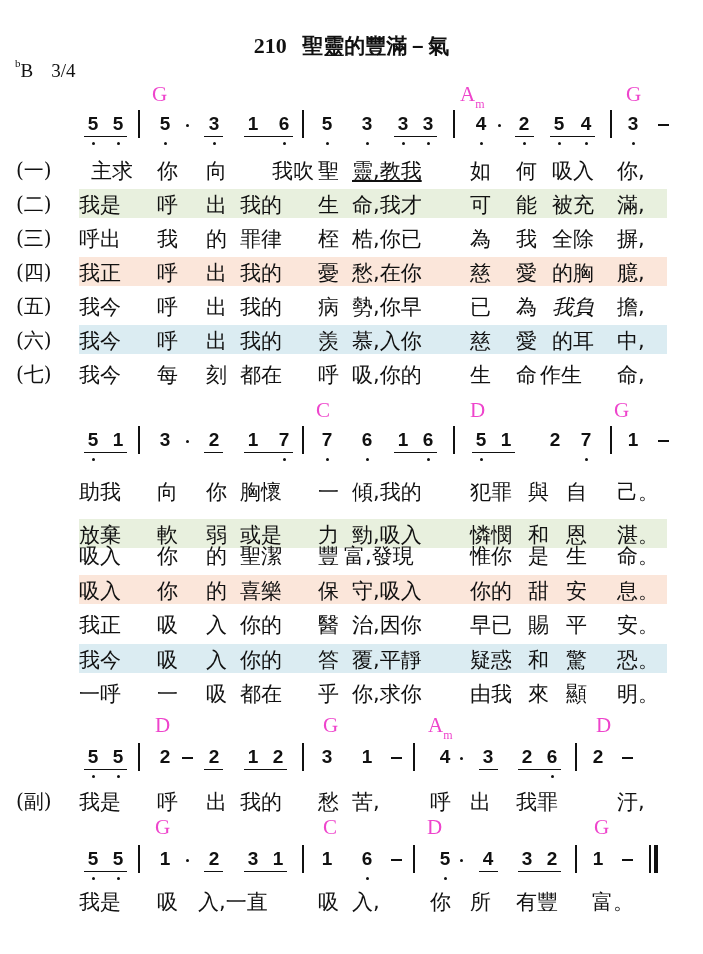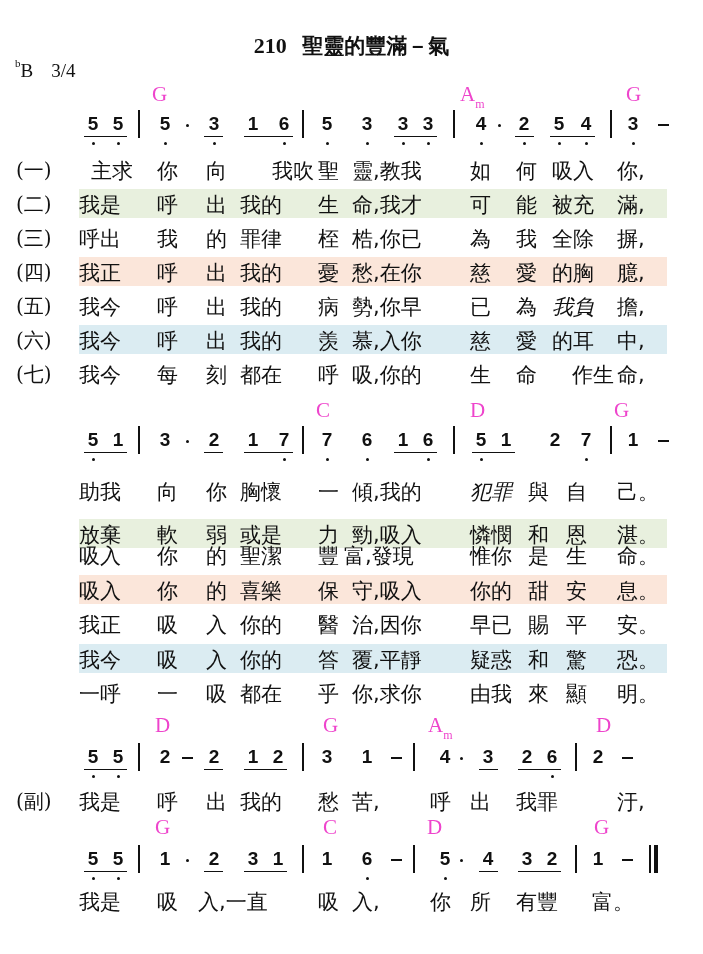--- a/index.html
+++ b/index.html
@@ -168,21 +168,21 @@
     <div class="dbl" style="left: 654px; top: 845px;"></div>
   </div>
 <div id="lyrics">
     <div class="lyric-row" style="top: 155px;">
       <div class="lyric-label">(一)</div>
       <div class="lyric-seg" style="left: 91px;">主求</div>
       <div class="lyric-seg" style="left: 157px;">你</div>
       <div class="lyric-seg" style="left: 206px;">向</div>
       <div class="lyric-seg" style="left: 240px; margin-left: 32px;">我吹</div>
       <div class="lyric-seg" style="left: 318px;">聖</div>
-      <div class="lyric-seg" style="left: 352px;">靈,教我</div>
+      <div class="lyric-seg" style="left: 352px; text-decoration: underline;">靈,教我</div>
       <div class="lyric-seg" style="left: 470px;">如</div>
       <div class="lyric-seg" style="left: 516px;">何</div>
       <div class="lyric-seg" style="left: 552px;">吸入</div>
       <div class="lyric-seg" style="left: 617px;">你,</div>
     </div>
     <div class="lyric-row" style="top: 189px;">
       <div class="lyric-band" style="background: rgb(232, 240, 222);"></div>
       <div class="lyric-label">(二)</div>
       <div class="lyric-seg" style="left: 79px;">我是</div>
       <div class="lyric-seg" style="left: 157px;">呼</div>
@@ -252,31 +252,31 @@
     <div class="lyric-row" style="top: 359px;">
       <div class="lyric-label">(七)</div>
       <div class="lyric-seg" style="left: 79px;">我今</div>
       <div class="lyric-seg" style="left: 157px;">每</div>
       <div class="lyric-seg" style="left: 206px;">刻</div>
       <div class="lyric-seg" style="left: 240px;">都在</div>
       <div class="lyric-seg" style="left: 318px;">呼</div>
       <div class="lyric-seg" style="left: 352px;">吸,你的</div>
       <div class="lyric-seg" style="left: 470px;">生</div>
       <div class="lyric-seg" style="left: 516px;">命</div>
-      <div class="lyric-seg" style="left: 572px;">作生</div>
+      <div class="lyric-seg" style="left: 540px;">作生</div>
       <div class="lyric-seg" style="left: 617px;">命,</div>
     </div>
     <div class="lyric-row" style="top: 476px;">
       <div class="lyric-seg" style="left: 79px;">助我</div>
       <div class="lyric-seg" style="left: 157px;">向</div>
       <div class="lyric-seg" style="left: 206px;">你</div>
       <div class="lyric-seg" style="left: 240px;">胸懷</div>
       <div class="lyric-seg" style="left: 318px;">一</div>
       <div class="lyric-seg" style="left: 352px;">傾,我的</div>
-      <div class="lyric-seg" style="left: 470px; font-style: italic;">犯罪</div>
+      <div class="lyric-seg" style="left: 470px;">犯罪</div>
       <div class="lyric-seg" style="left: 528px;">與</div>
       <div class="lyric-seg" style="left: 566px;">自</div>
       <div class="lyric-seg" style="left: 617px;">己。</div>
     </div>
     <div class="lyric-row" style="top: 519px;">
       <div class="lyric-band" style="background: rgb(232, 240, 222);"></div>
       <div class="lyric-seg" style="left: 79px;">放棄</div>
       <div class="lyric-seg" style="left: 157px;">軟</div>
       <div class="lyric-seg" style="left: 206px;">弱</div>
       <div class="lyric-seg" style="left: 240px;">或是</div>

